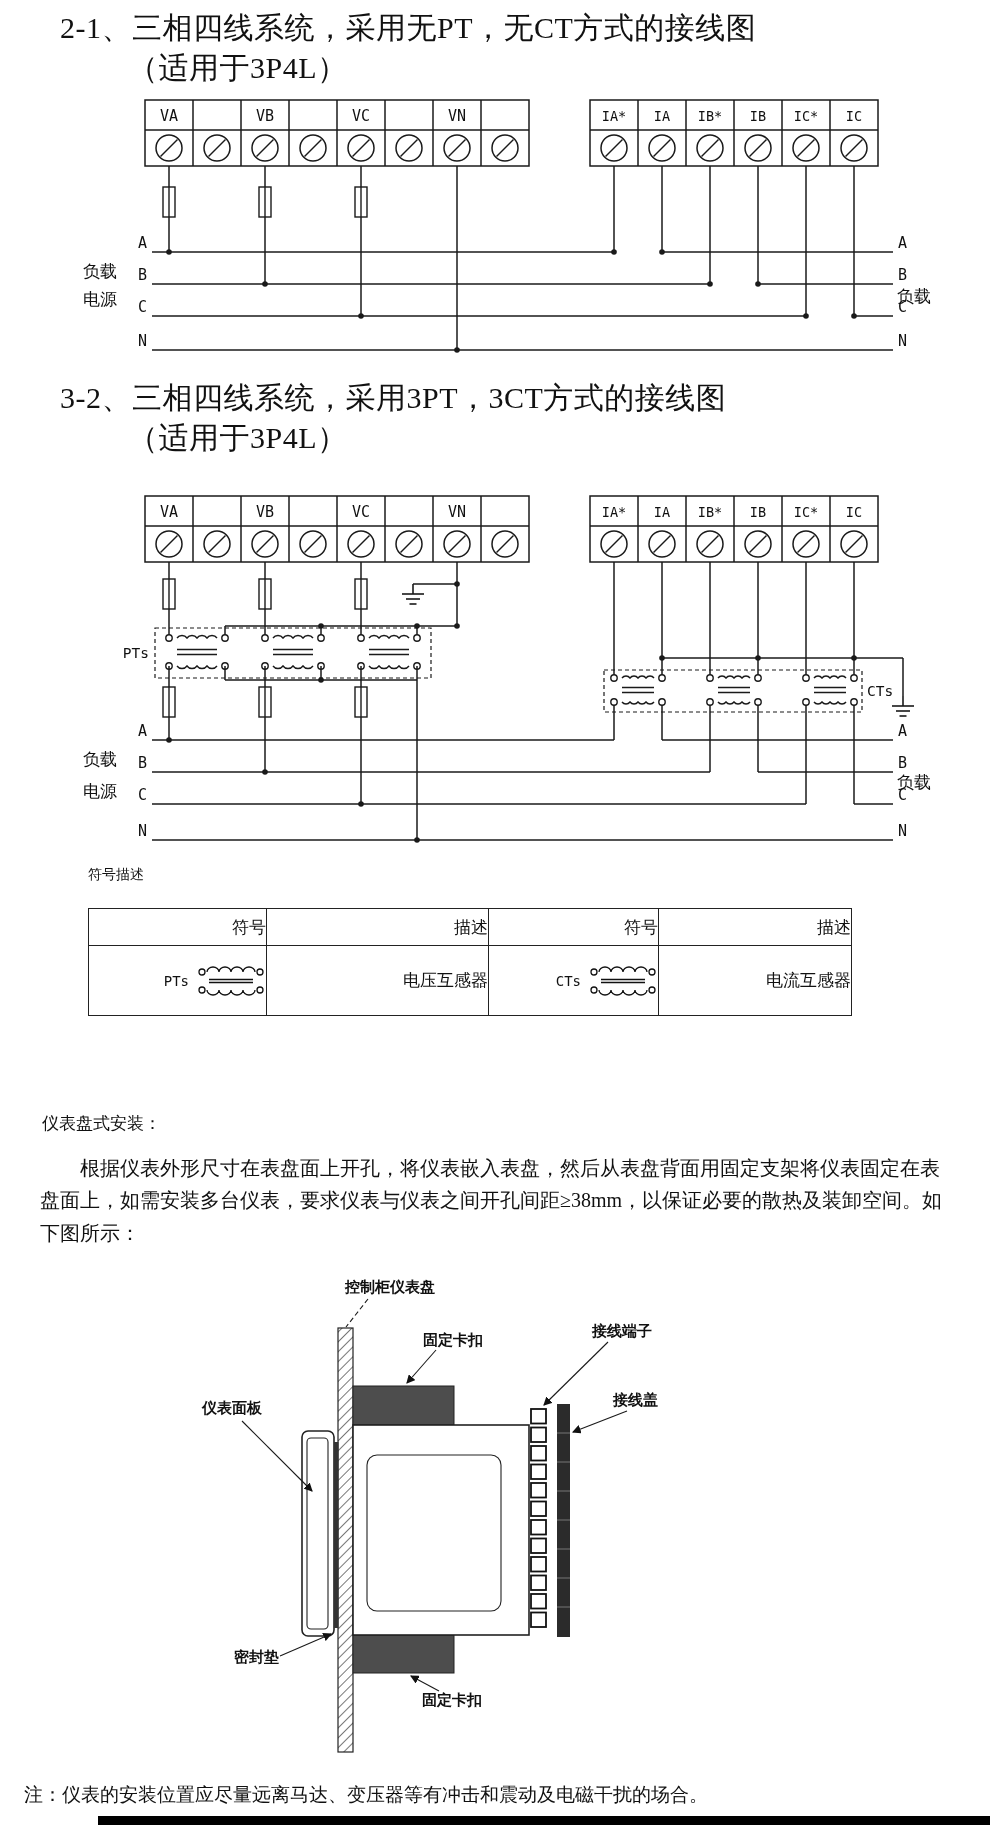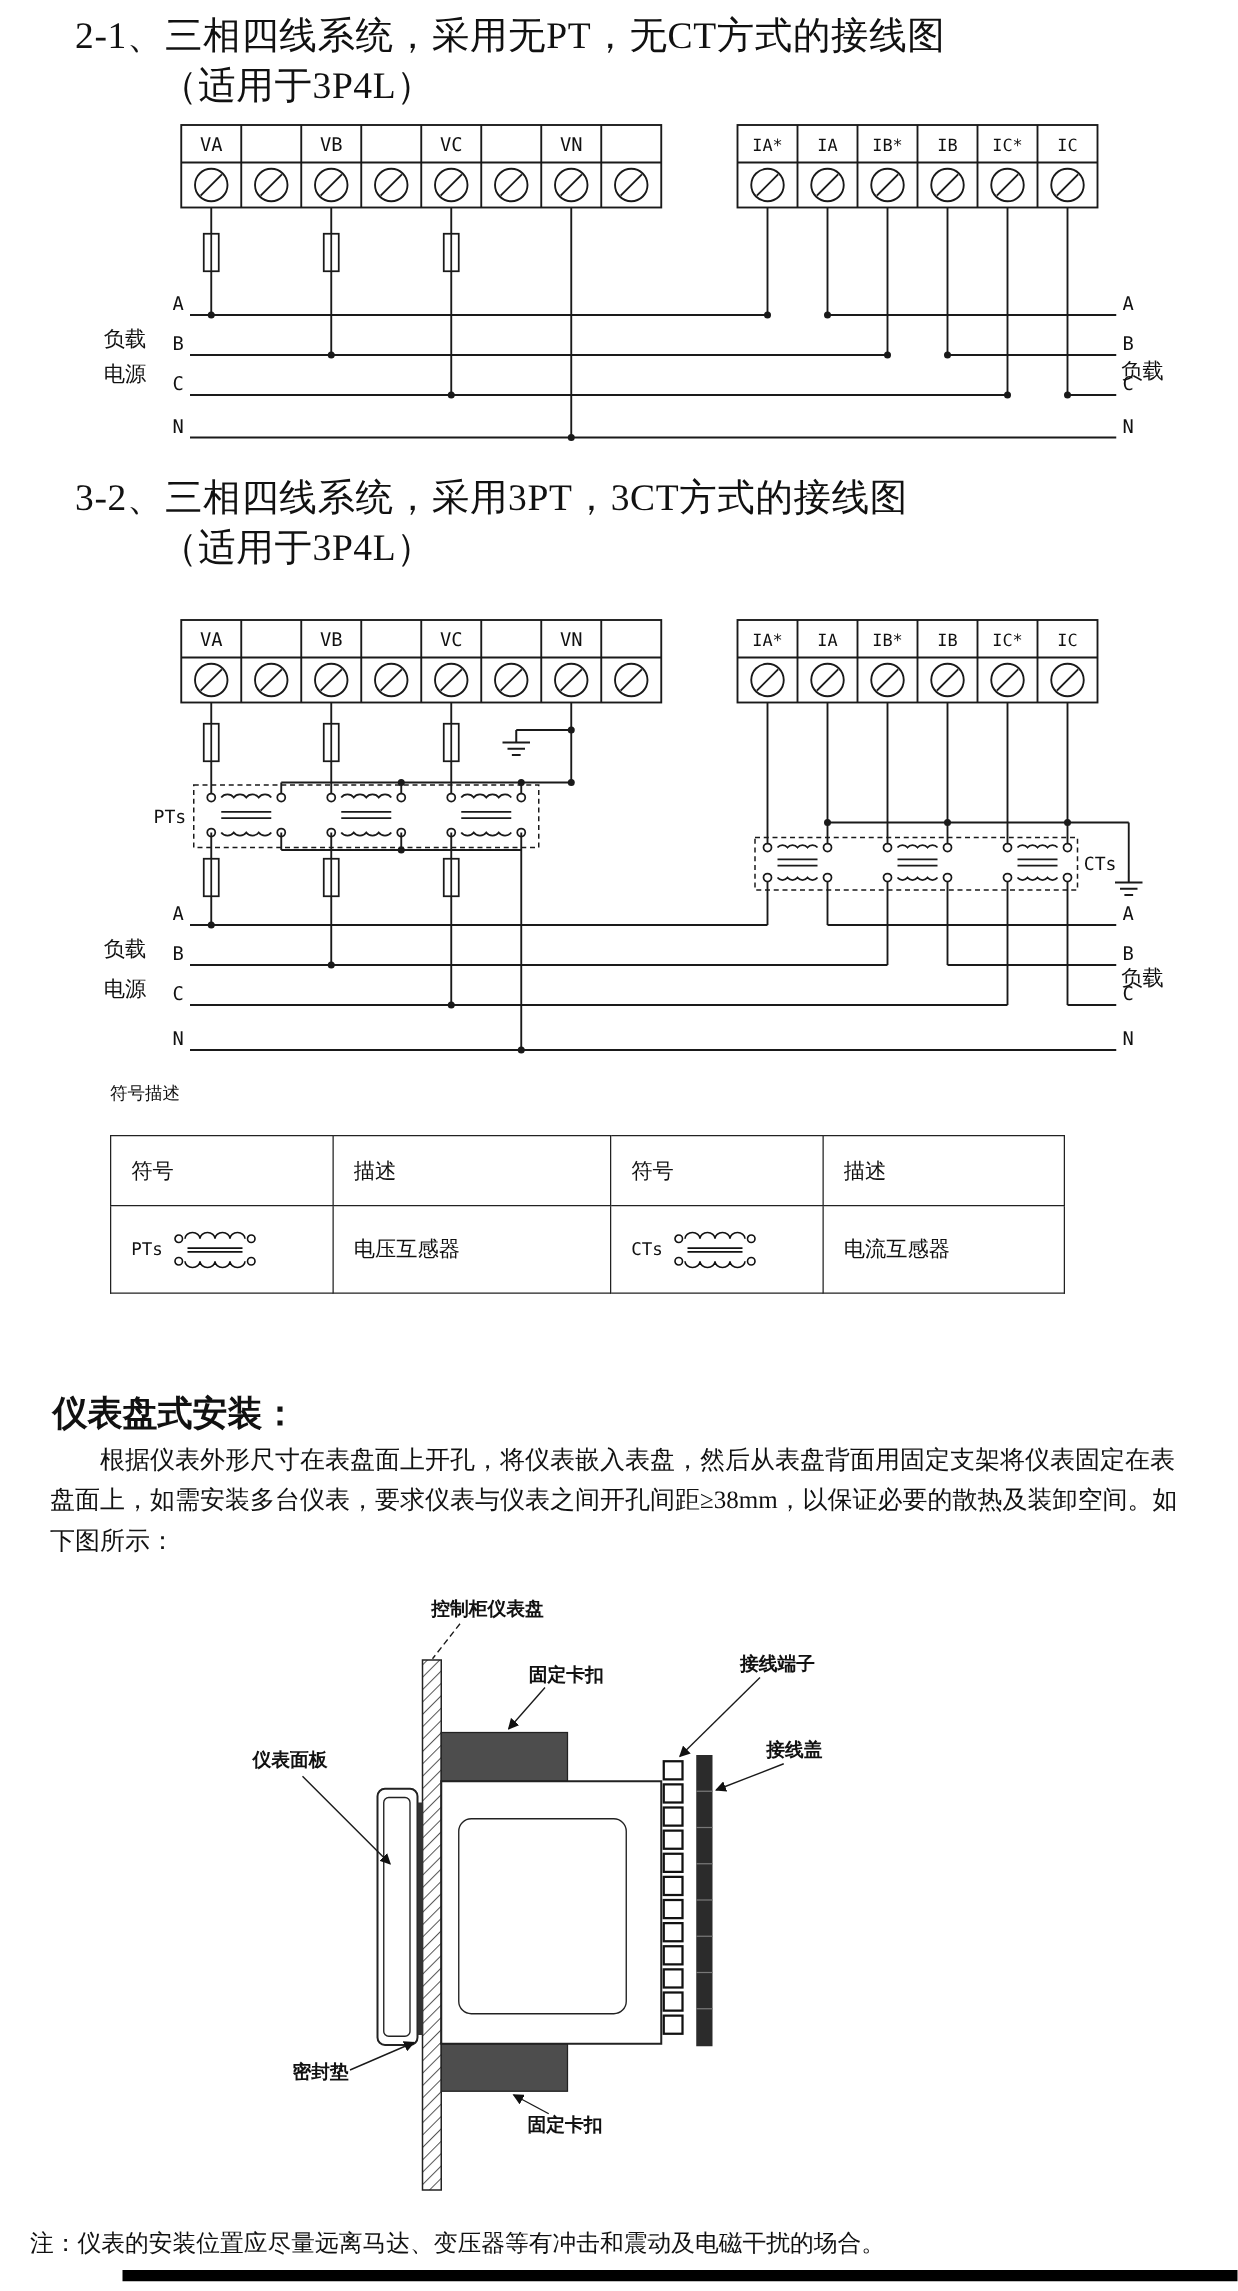--- a/index.html
+++ b/index.html
@@ -1,37 +1,37 @@
 <!DOCTYPE html>
 <html><head>
 <meta charset="utf-8">
 <style>
   html,body{margin:0;padding:0}
   body{width:990px;height:1833px;position:relative;background:#fff;overflow:hidden;
        font-family:"Liberation Serif","DejaVu Serif",serif;color:#111}
   .abs{position:absolute}
   .title{font-size:30px;white-space:nowrap;letter-spacing:.5px}
   .caption{font-size:14px}
-  .h2{font-family:"Liberation Sans","DejaVu Sans",sans-serif;font-size:28px;font-weight:700}
+  .h2{font-family:"Liberation Sans","DejaVu Sans",sans-serif;font-size:17px;font-weight:400}
   .para{font-family:Liberation Serif, serif;font-size:20px;line-height:1.62;text-indent:2em}
   .note{font-family:"Liberation Sans","DejaVu Sans",sans-serif;font-size:19px;white-space:nowrap}
   svg text{fill:#111}
   .tfont{font-family:"DejaVu Sans Mono",monospace;font-size:15px;text-anchor:middle}
   .tfont2{font-size:13.5px}
   .bus{font-family:"DejaVu Sans Mono",monospace;font-size:15px}
   .cn{font-size:17px;font-family:"Liberation Serif",serif}
   .ptct{font-family:"DejaVu Sans Mono",monospace;font-size:14.5px}
   .ln{stroke:#1a1a1a;stroke-width:1.5;fill:none}
   .lnb{stroke:#1a1a1a;stroke-width:1.6;fill:none}
   .dot{fill:#1a1a1a}
   .dash{stroke:#1a1a1a;stroke-width:1.2;fill:none;stroke-dasharray:4 3}
   .dash2{stroke:#1a1a1a;stroke-width:1.1;fill:none;stroke-dasharray:5 3}
   .symtab{border-collapse:collapse;table-layout:fixed}
-  .symtab th,.symtab td{border:1.4px solid #222;text-align:left;vertical-align:middle;
-       font-size:17px;font-weight:normal;padding:16px}
+  .symtab th,.symtab td{border:1.4px solid #222;text-align:right;vertical-align:middle;
+       font-size:17px;font-weight:normal;padding:0}
   .symtab thead tr{height:37px}
   .symtab tbody tr{height:70px}
   .symtab svg{vertical-align:middle}
   .symlab{font-family:"DejaVu Sans Mono",monospace;font-size:14px;margin-right:7px;vertical-align:middle}
   .mlabel{font-family:"Liberation Sans","DejaVu Sans",sans-serif;font-size:15px;font-weight:700}
   .leader{stroke:#1a1a1a;stroke-width:1.1;fill:none}
   .clip{fill:#4d4d4d;stroke:#222;stroke-width:1}
   .bodyo{fill:#fff;stroke:#222;stroke-width:1.6}
   .body2{fill:none;stroke:#222;stroke-width:1.1}
   .tsq{fill:#fff;stroke:#111;stroke-width:1.8}

